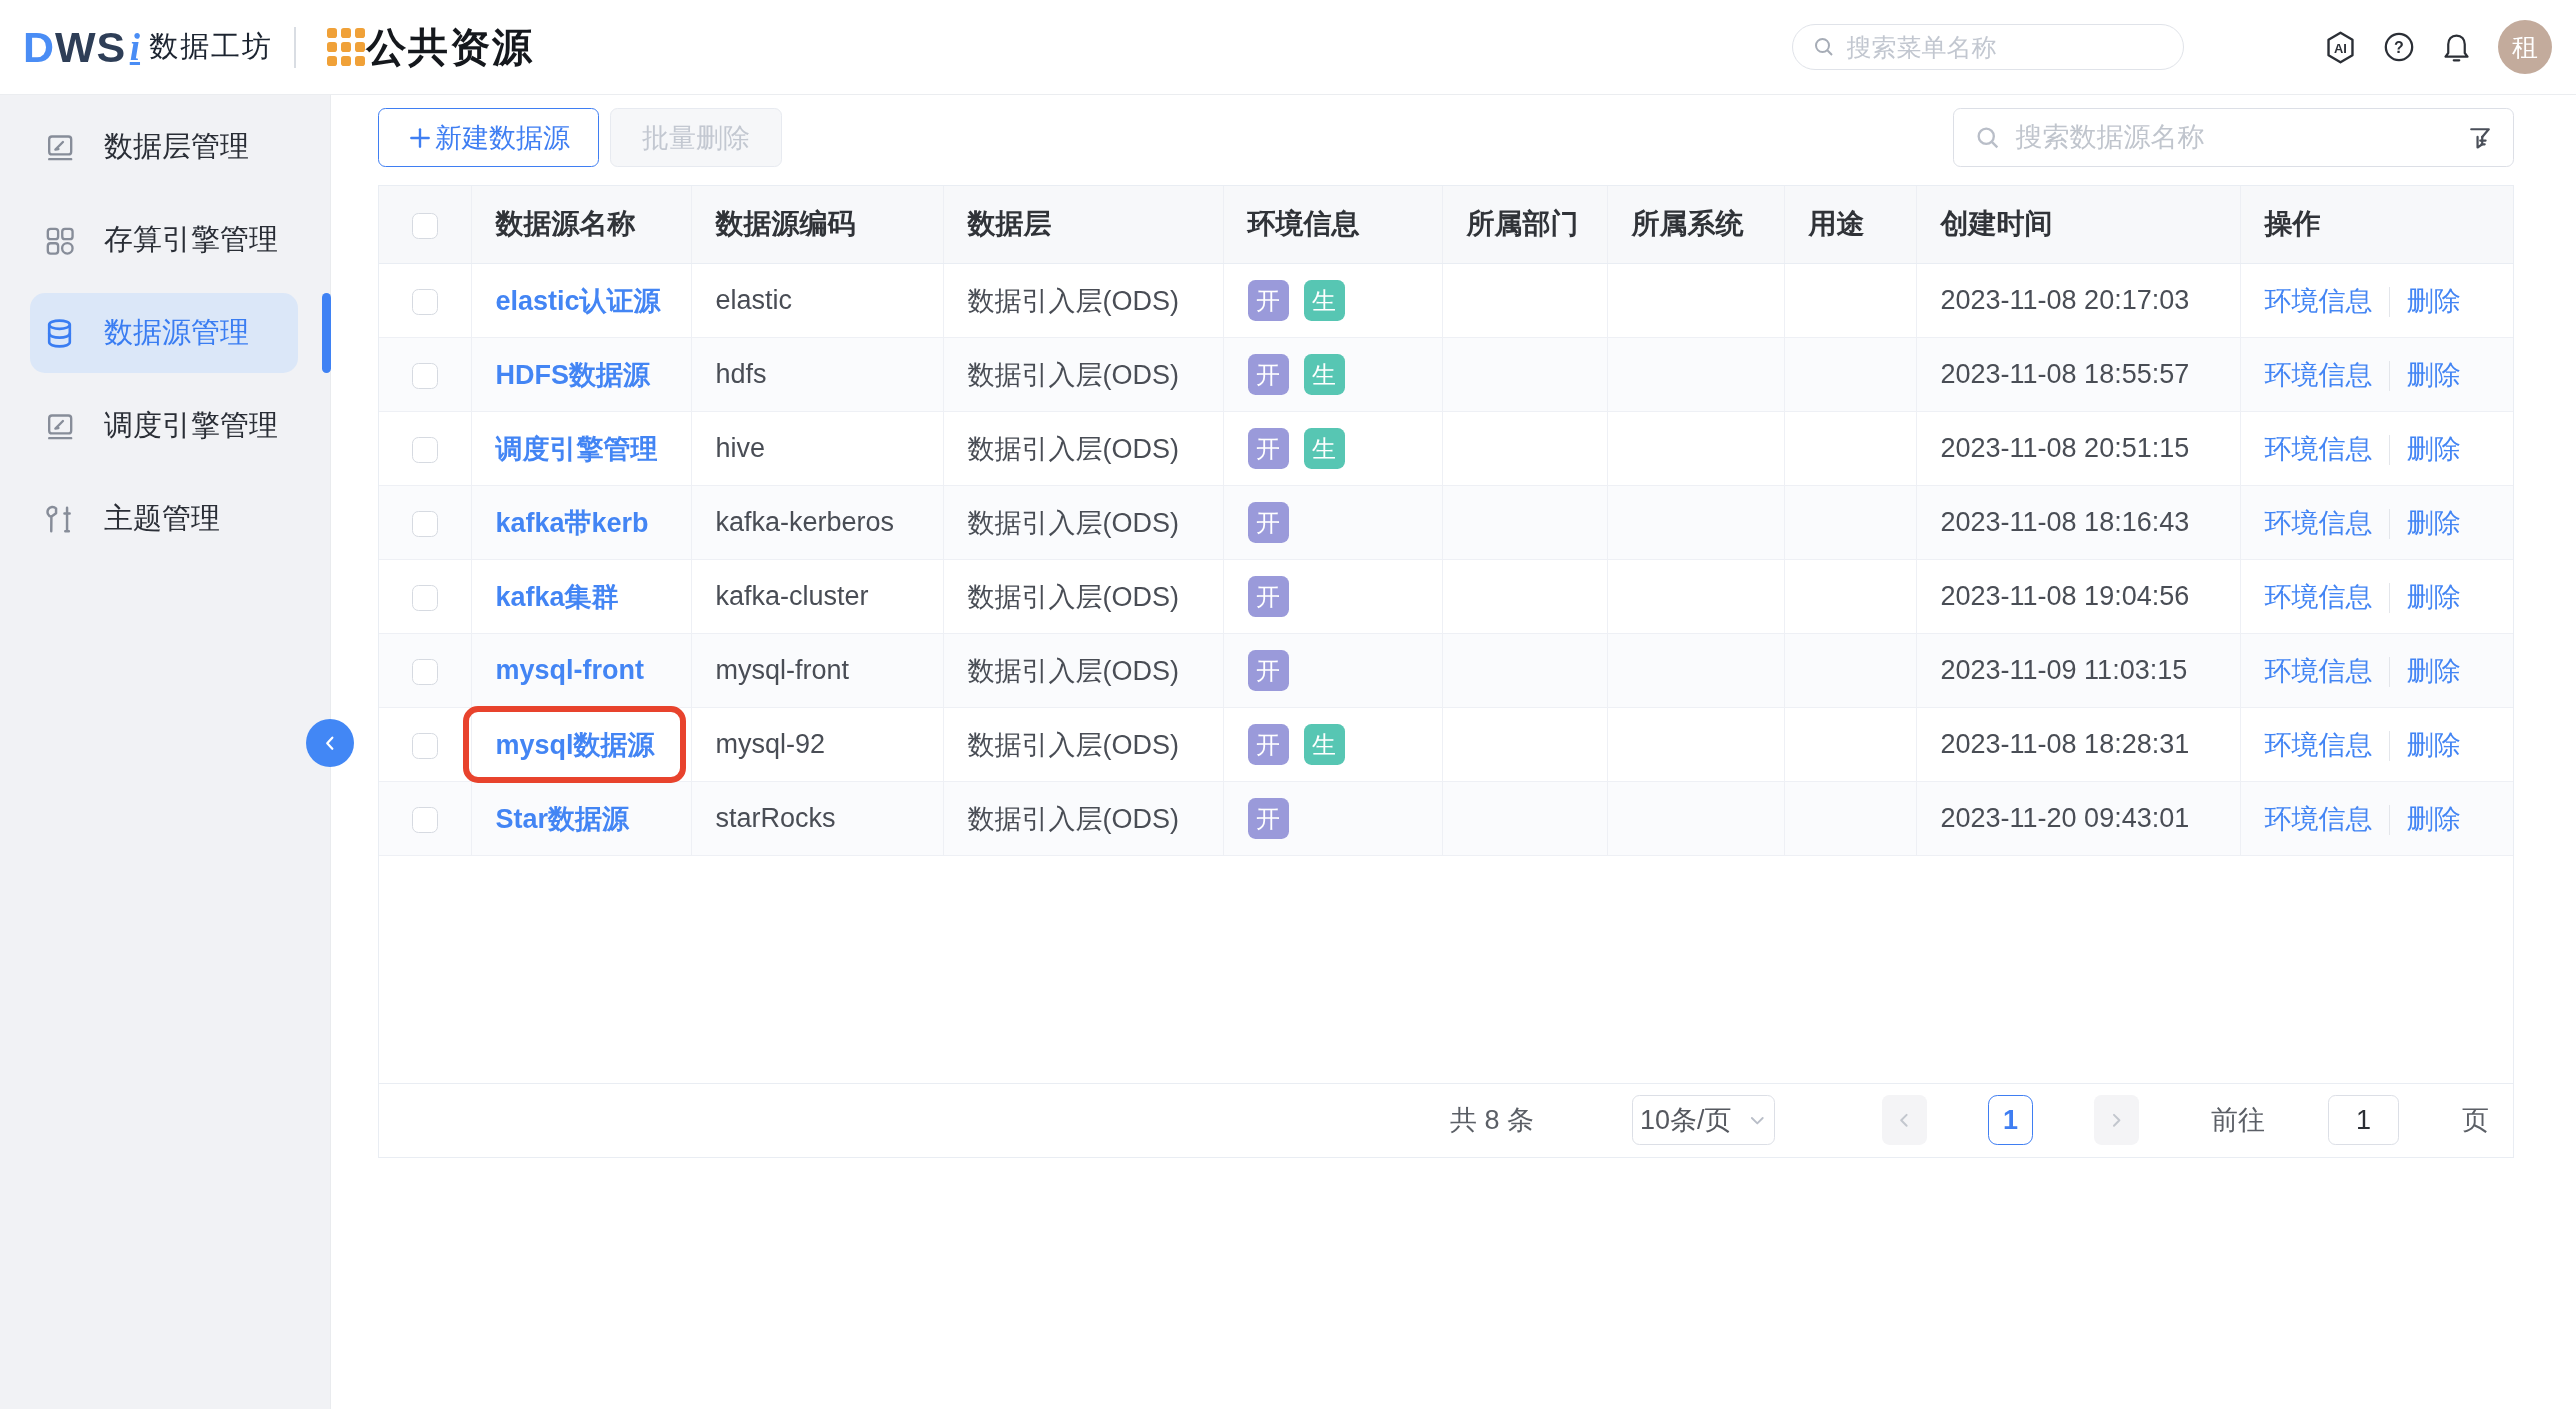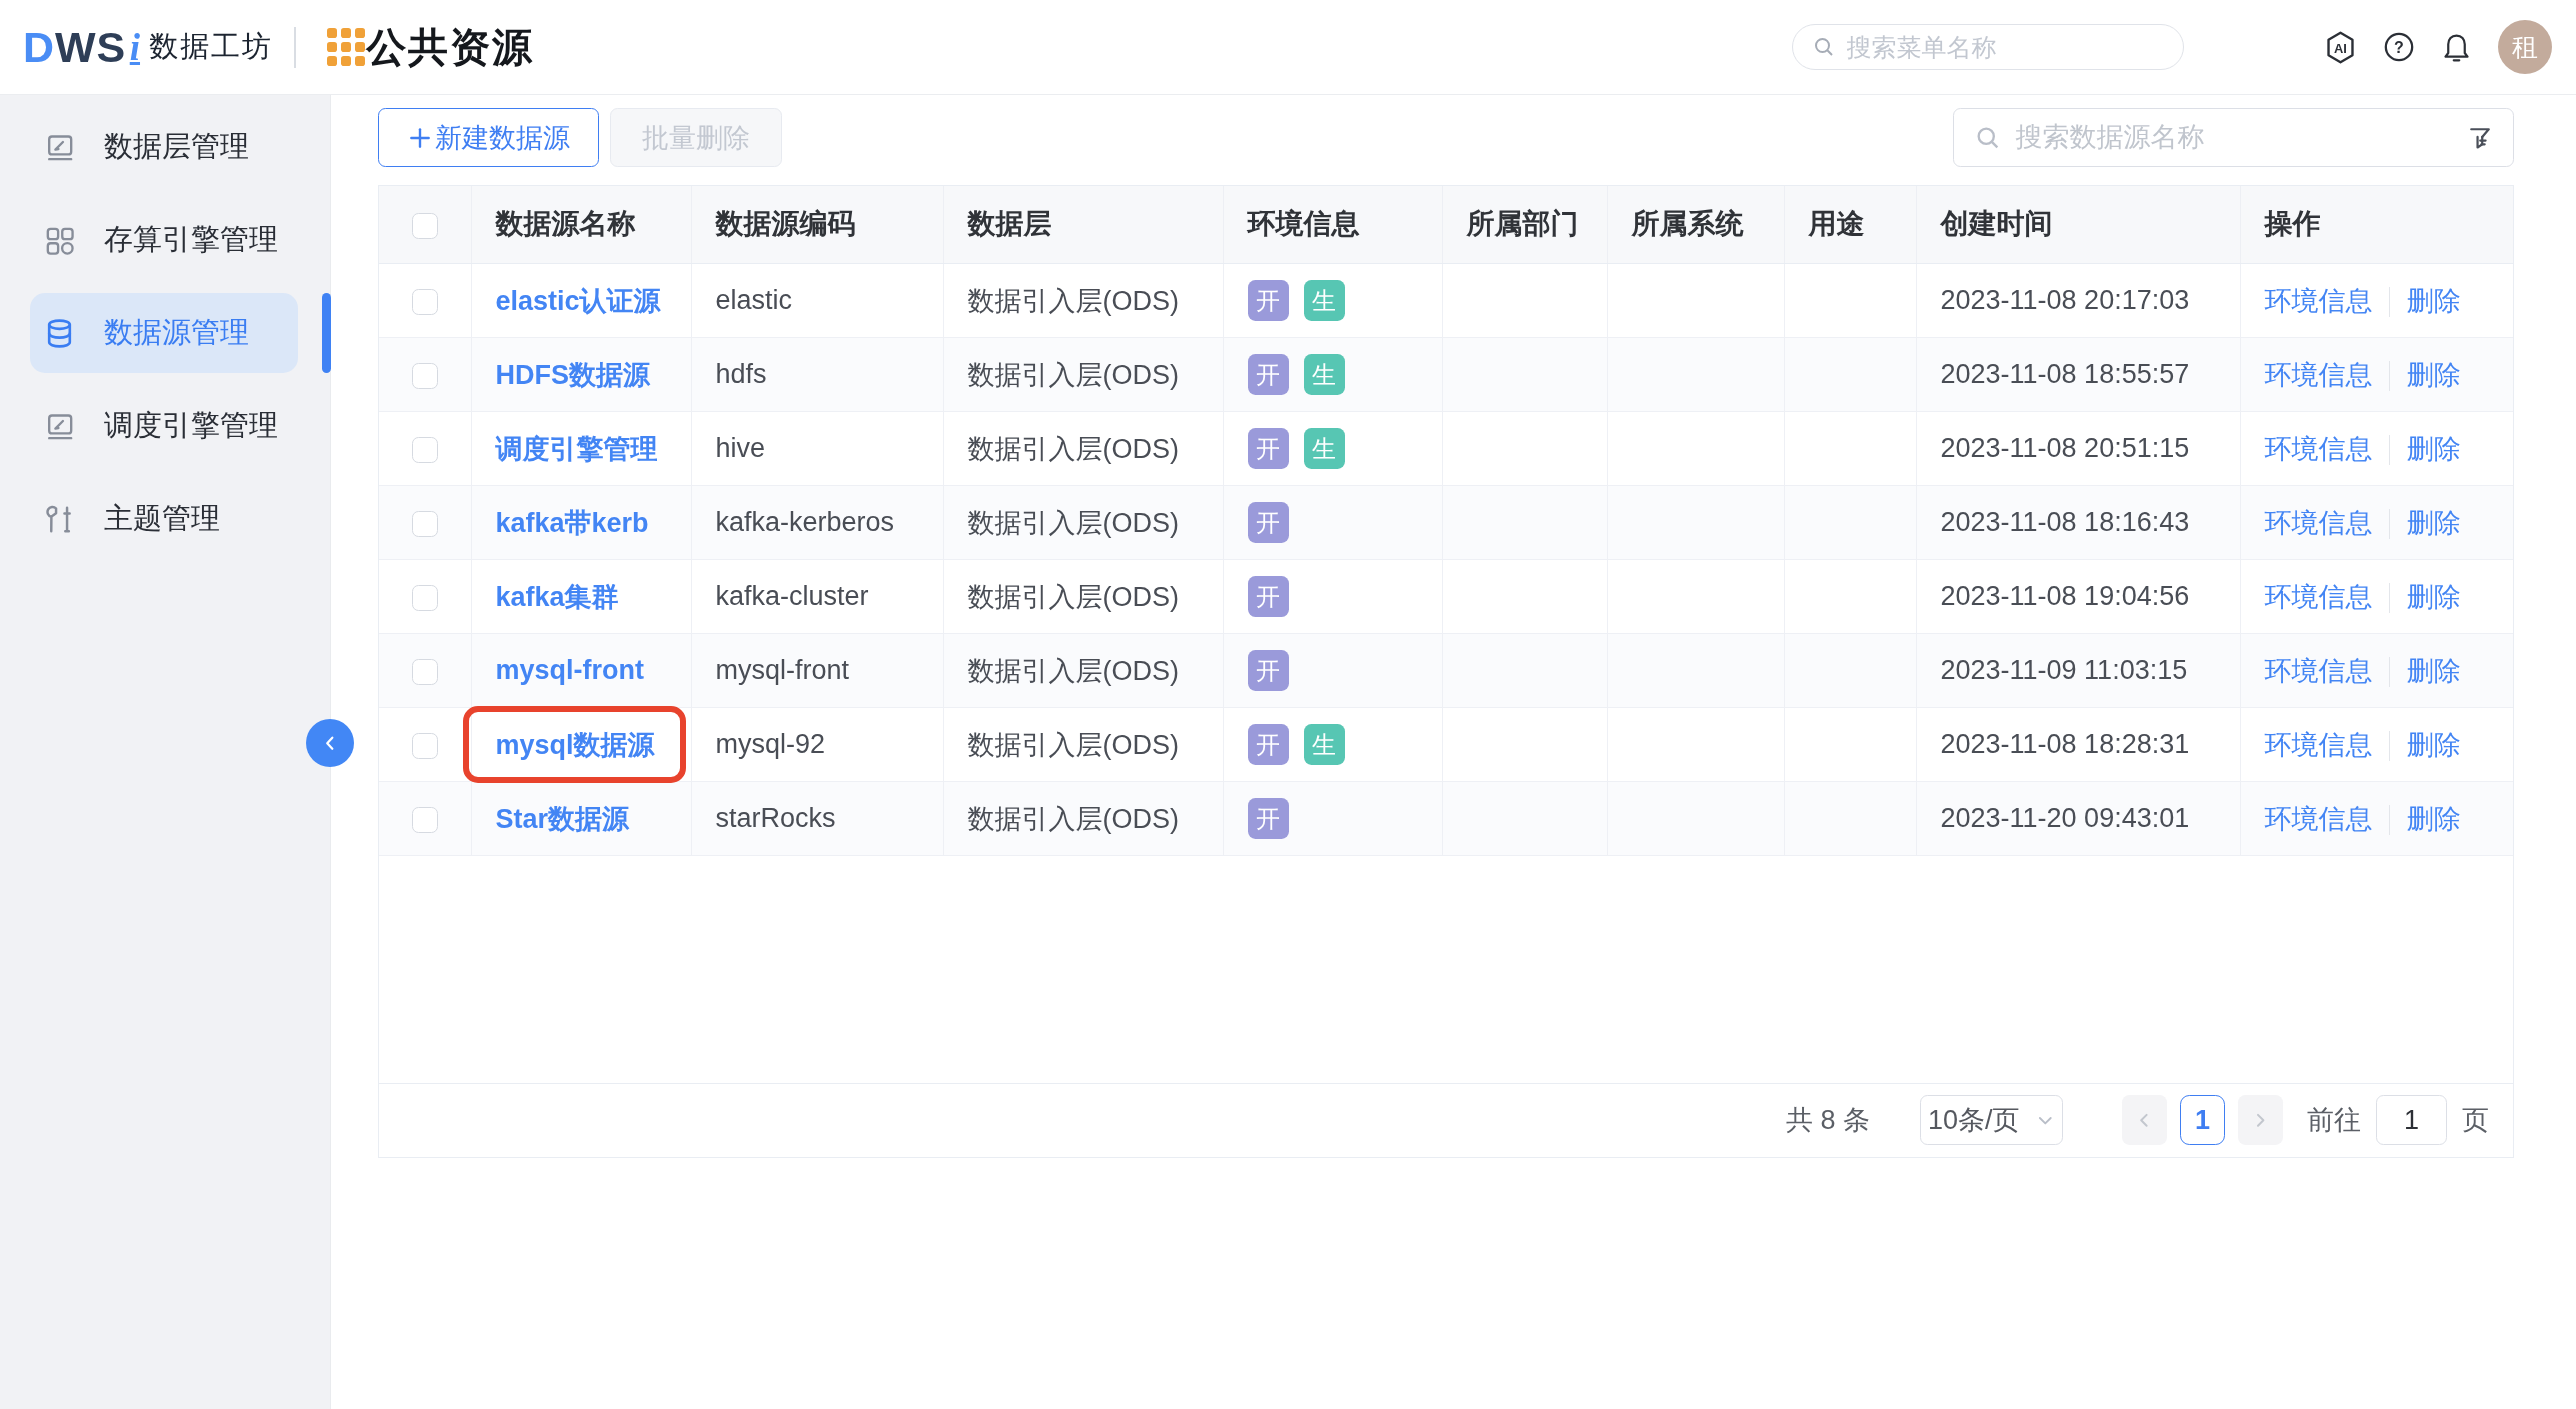--- a/index.html
+++ b/index.html
@@ -64,21 +64,21 @@
   a.name-link { color:#4385f4; text-decoration:none; cursor:pointer;font-weight:bold; }
   td.name-cell { position:relative; }
   .hl-box { position:absolute; left:-8.4px; right:4.6px; top:-1.9px; bottom:-1.9px; border:6.5px solid #e8432d; border-radius:15px; pointer-events:none; z-index:2; }
   .tag { display:inline-flex; width:41px; height:41px; align-items:center; justify-content:center; border-radius:7.4px; color:#fff; font-size:24px; margin-right:15px; vertical-align:middle; }
   a.op-link { color:#4385f4; text-decoration:none; cursor:pointer; }
   .op-sep { display:inline-block; width:0.9px; height:30px; background:#e3e6eb; margin:0 16.7px; vertical-align:middle; }
 
   .filler { flex:1; }
 
   
-  .pfooter { height:74px; border-top:0.9px solid #e9edf3; display:flex; align-items:center; justify-content:flex-end; padding:0 24px; font-size:27px; color:#5b5f66; }
+  .pfooter { height:74px; border-top:0.9px solid #e9edf3; display:flex; align-items:center; justify-content:flex-end; padding:0 24px; font-size:27px; color:#5b5f66;gap:48px; }
   .pg-total { margin-right:50px; }
   .pg-size { width:143px; height:50px; border:0.9px solid #dcdfe6; border-radius:7.4px; display:flex; align-items:center; justify-content:center; gap:16.7px; margin-right:59px; cursor:pointer; color:#55585f; }
   .pg-btn { width:45px; height:50px; border-radius:7.4px; background:#f4f4f6; display:flex; align-items:center; justify-content:center; margin-right:13px; cursor:default; }
   .pg-page { width:45px; height:50px; border:1.9px solid #3f7ef2; border-radius:9.3px; background:#fff; color:#3f7ef2; font-weight:700; display:flex; align-items:center; justify-content:center; margin-right:13px; cursor:pointer; }
   .pg-next { margin-right:24px; }
   .pg-goto { margin-right:15px; }
   .pg-input { width:71px; height:50px; border:0.9px solid #dcdfe6; border-radius:7.4px; text-align:center; font-size:27px; font-family:inherit; color:#2c2f35; margin-right:15px; outline:none; }
 </style>
 </head>
 <body>

